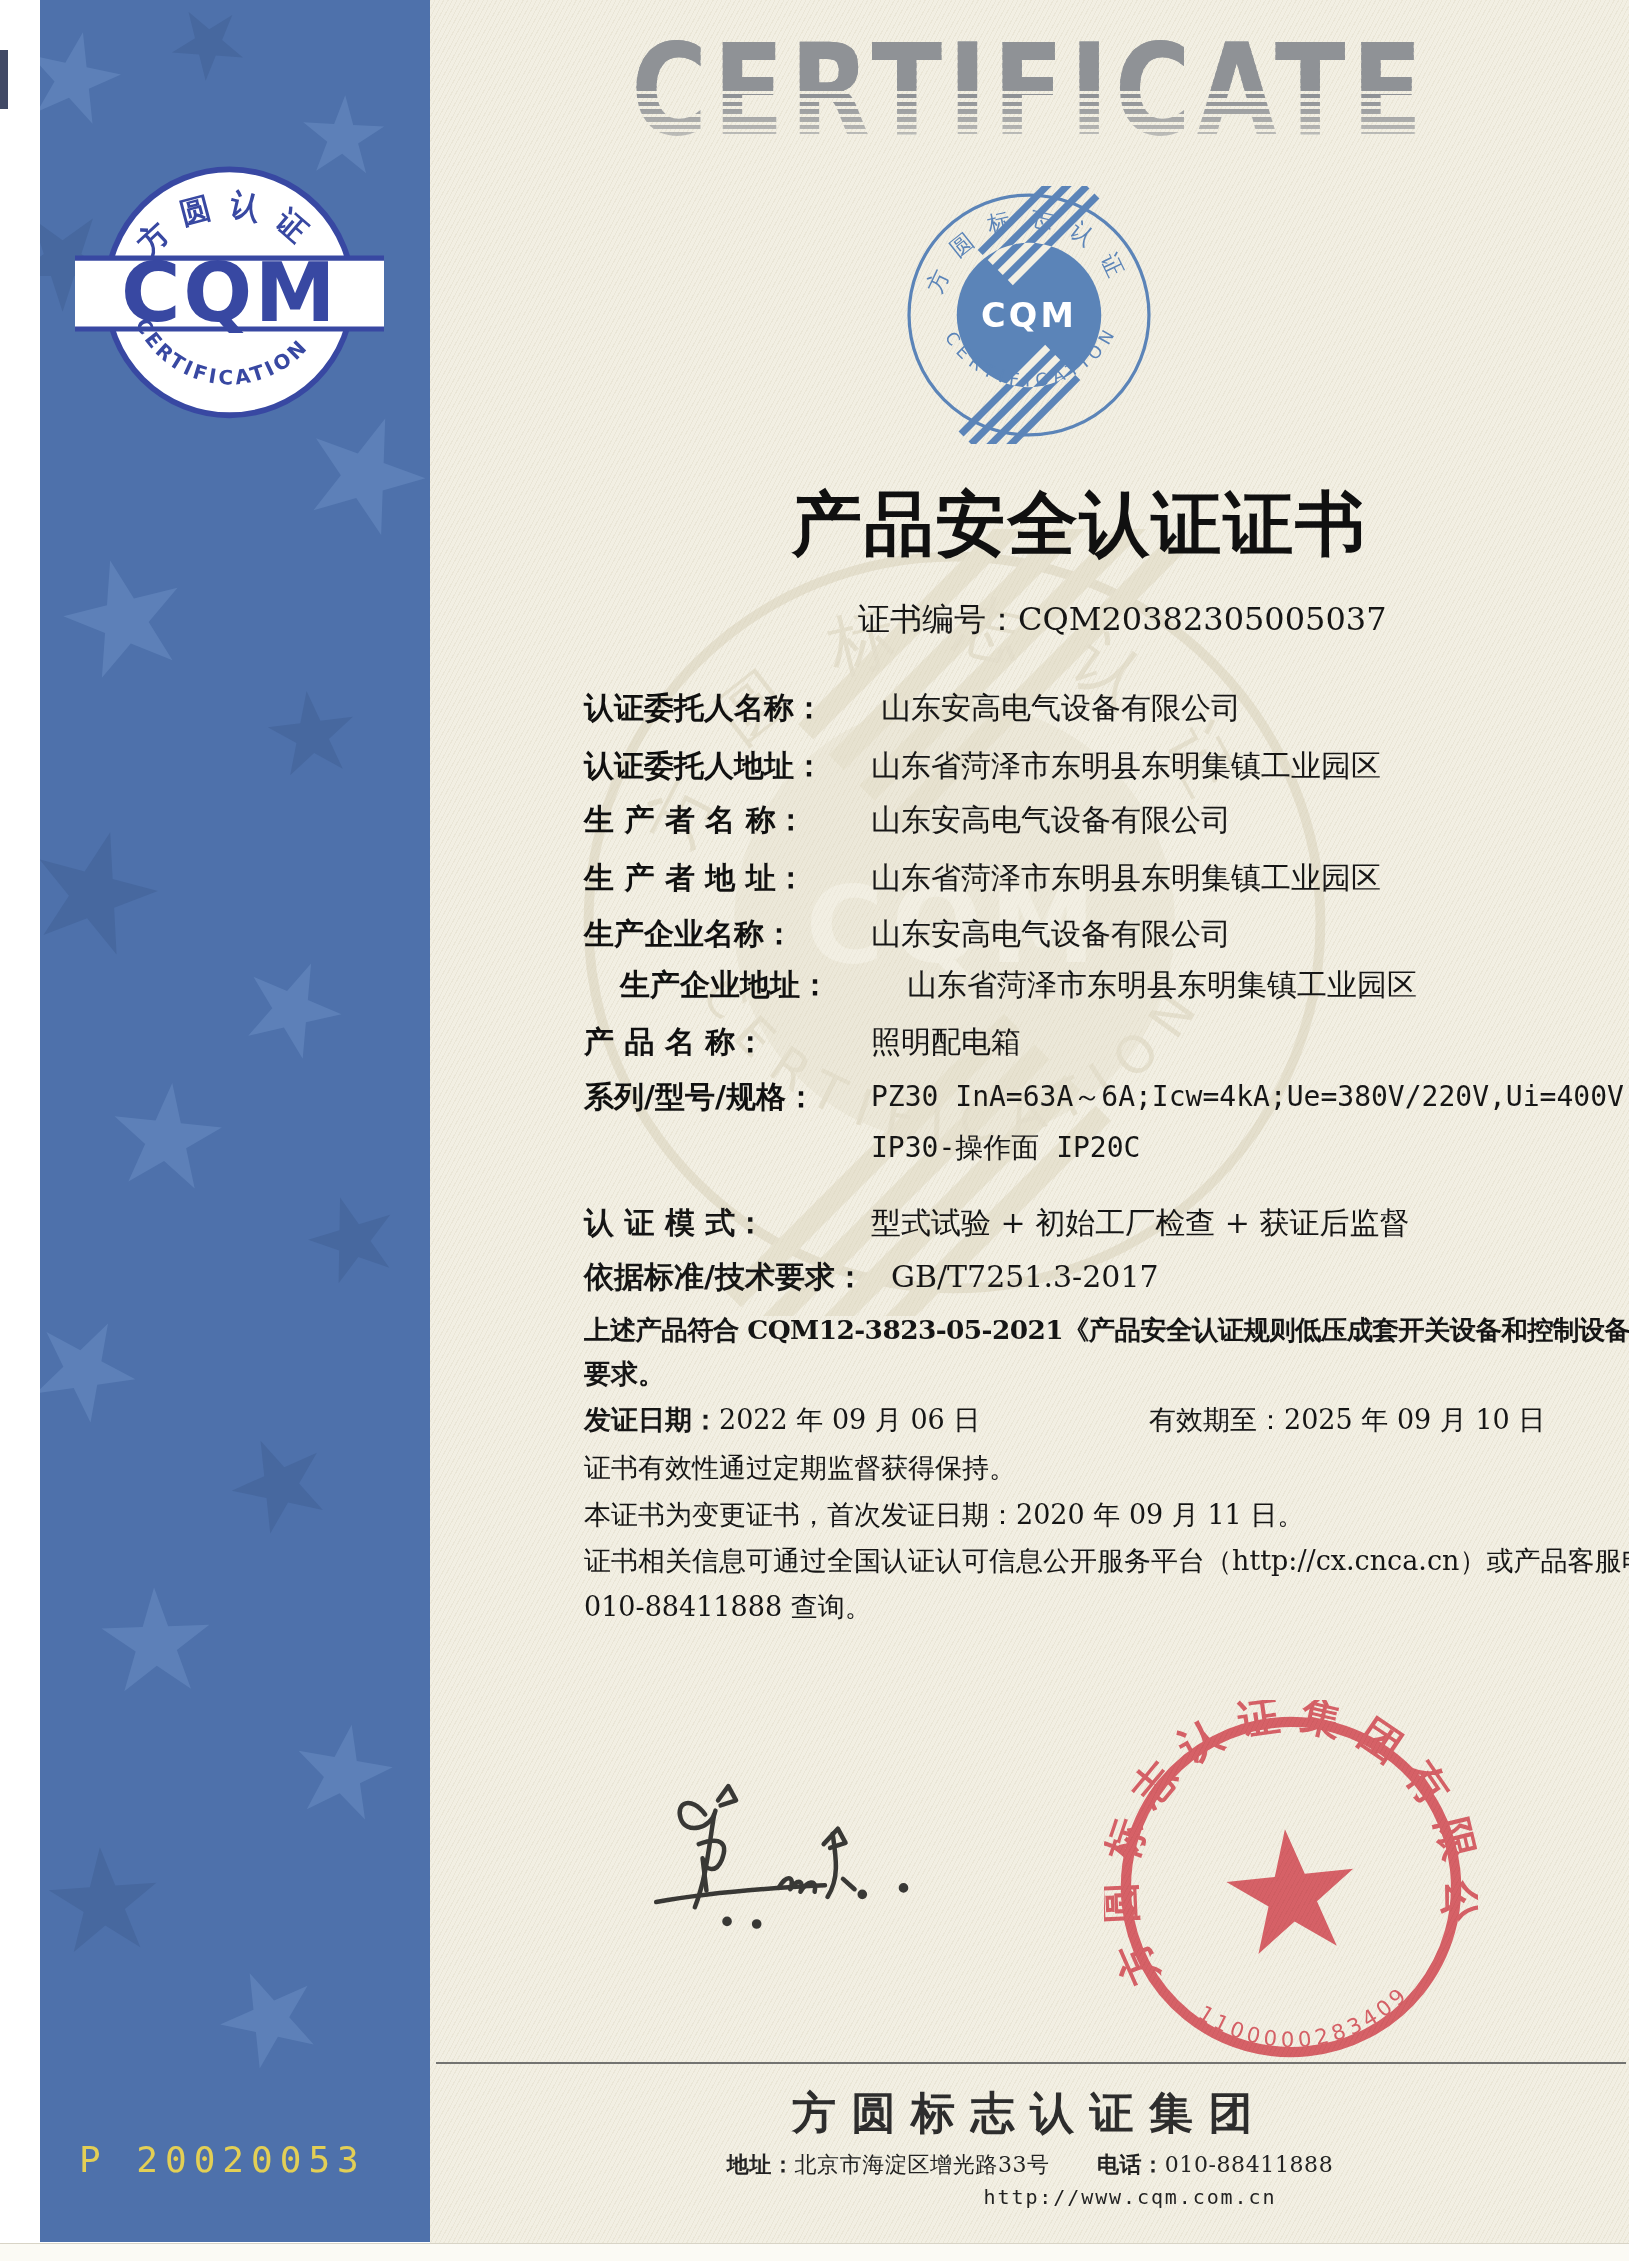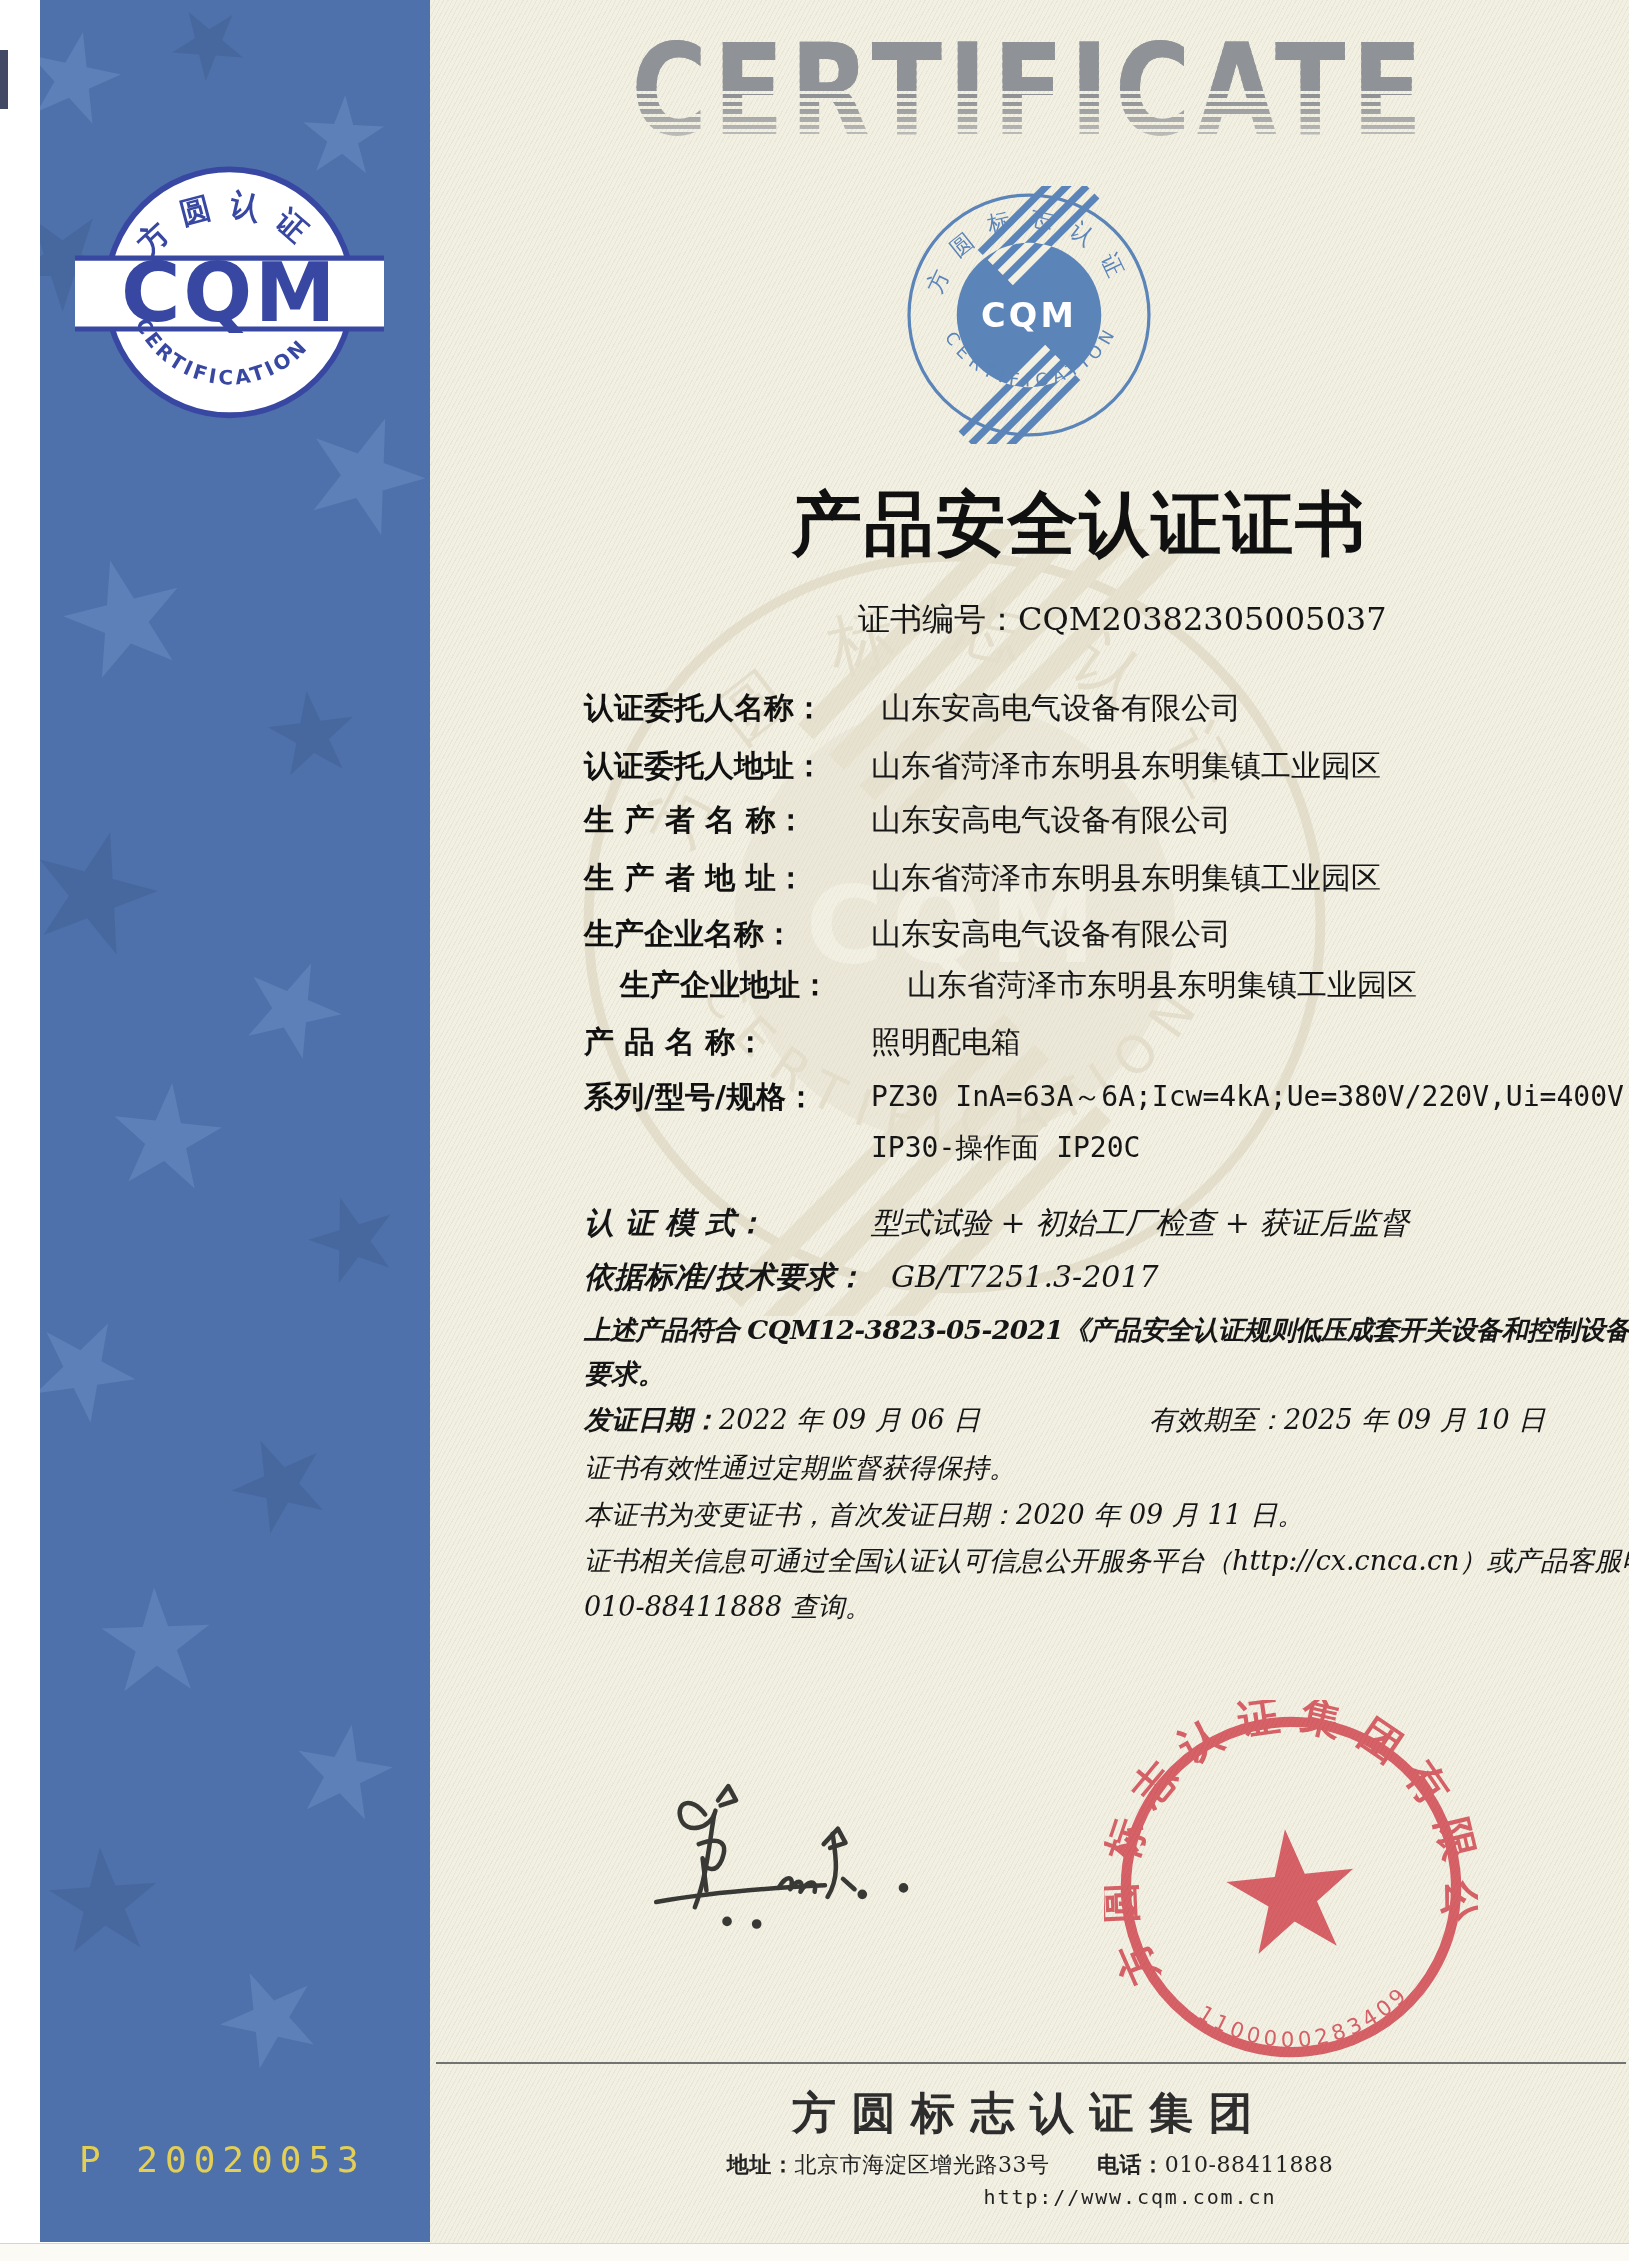--- a/index.html
+++ b/index.html
@@ -53,21 +53,21 @@
   }
   .cert-no{position:absolute;left:858px;top:598px;font-size:32px;white-space:nowrap;}
   .cert-no .v{font-family:"DejaVu Serif","Liberation Serif",serif;}
   
   .fields{position:absolute;left:584px;top:671px;width:1019px;}
   .frow{position:absolute;left:0;display:flex;font-size:30px;line-height:39px;white-space:nowrap;}
   .frow .lab{font-weight:bold;width:287px;flex:0 0 287px;color:#101010;}
   .frow .val{color:#161616;}
   .frow .val.mono,.wrapline{font-family:"DejaVu Sans Mono","Liberation Mono",monospace;font-size:28px;}
   .wrapline{position:absolute;left:287px;font-size:28px;line-height:39px;white-space:nowrap;}
-  .line{position:absolute;white-space:nowrap;font-size:30px;line-height:39px;font-style:italic;}
+  .line{position:absolute;white-space:nowrap;font-size:30px;line-height:39px;}
   .line .lab{font-weight:bold;}
   .bold{font-weight:bold;}
   .sz42{font-size:27px;}
   .sz41{font-size:26.4px;}
   
   .divider{position:absolute;left:436px;top:2062px;width:1190px;height:1.9px;background:#5d5d5d;opacity:.85;}
   .footer-org{
     position:absolute;left:430px;top:2084px;width:1200px;text-align:center;
     font-size:44px;font-weight:bold;letter-spacing:15.5px;color:#2d2d2d;white-space:nowrap;
   }

